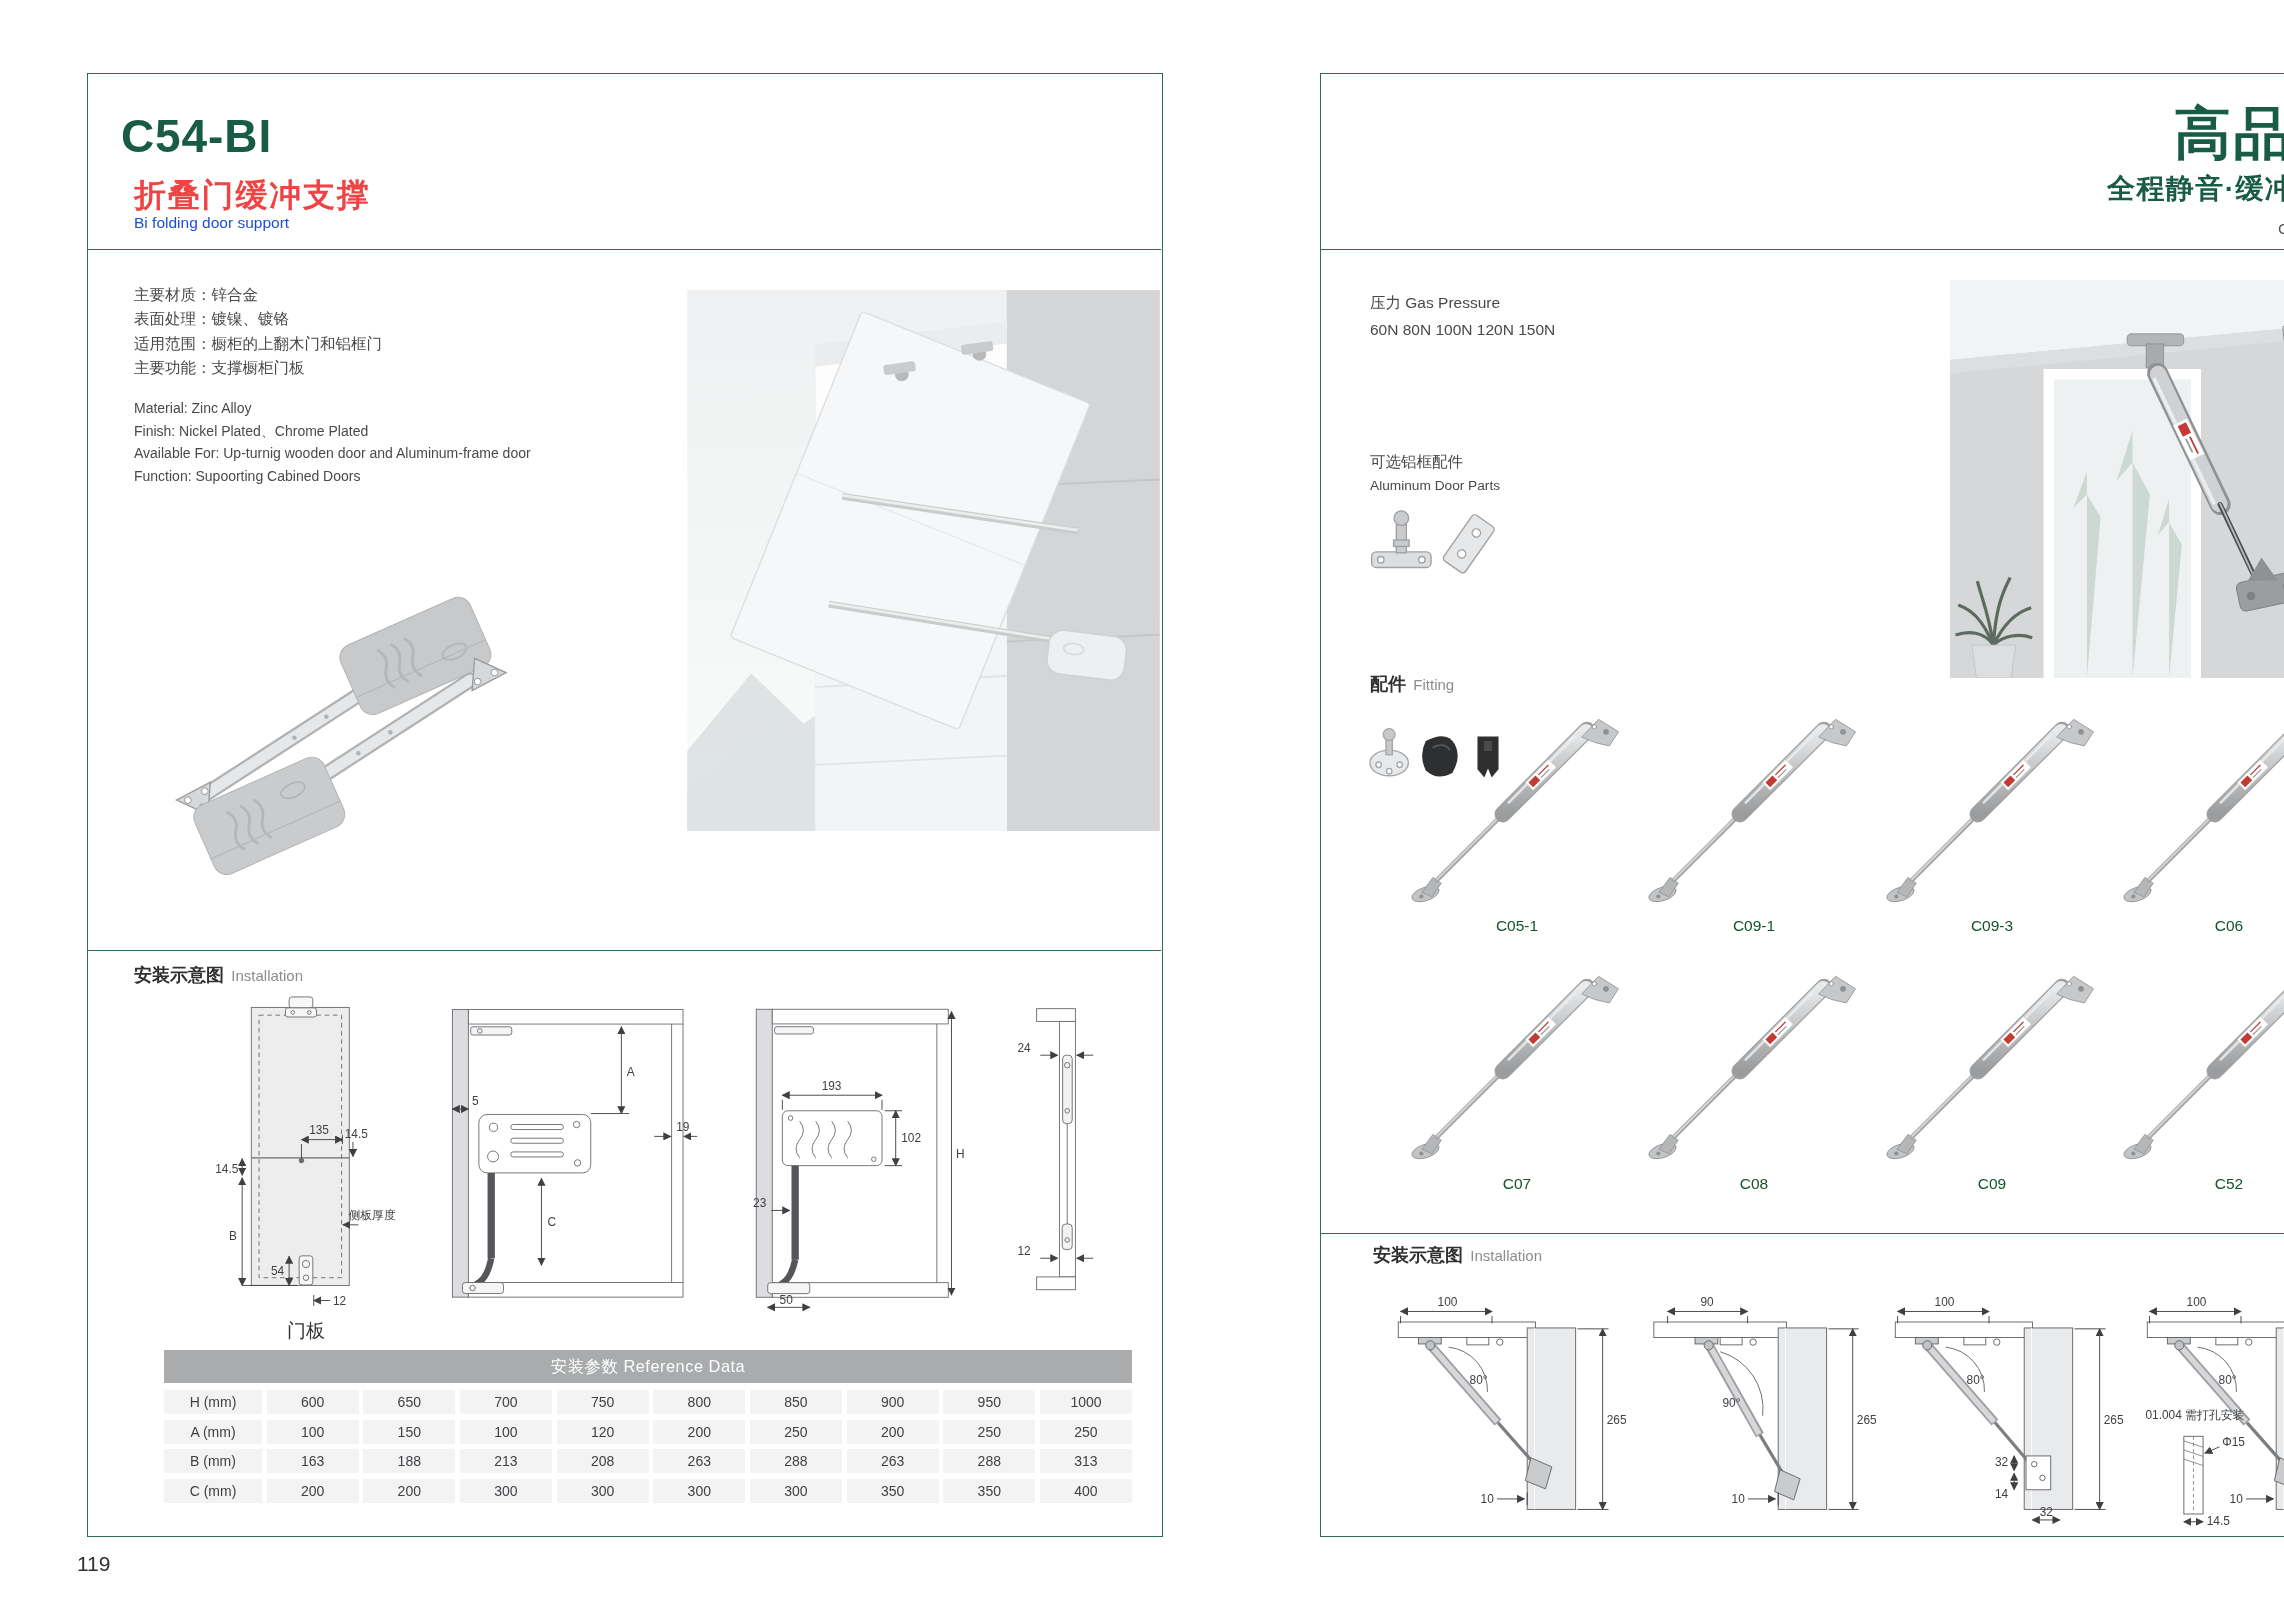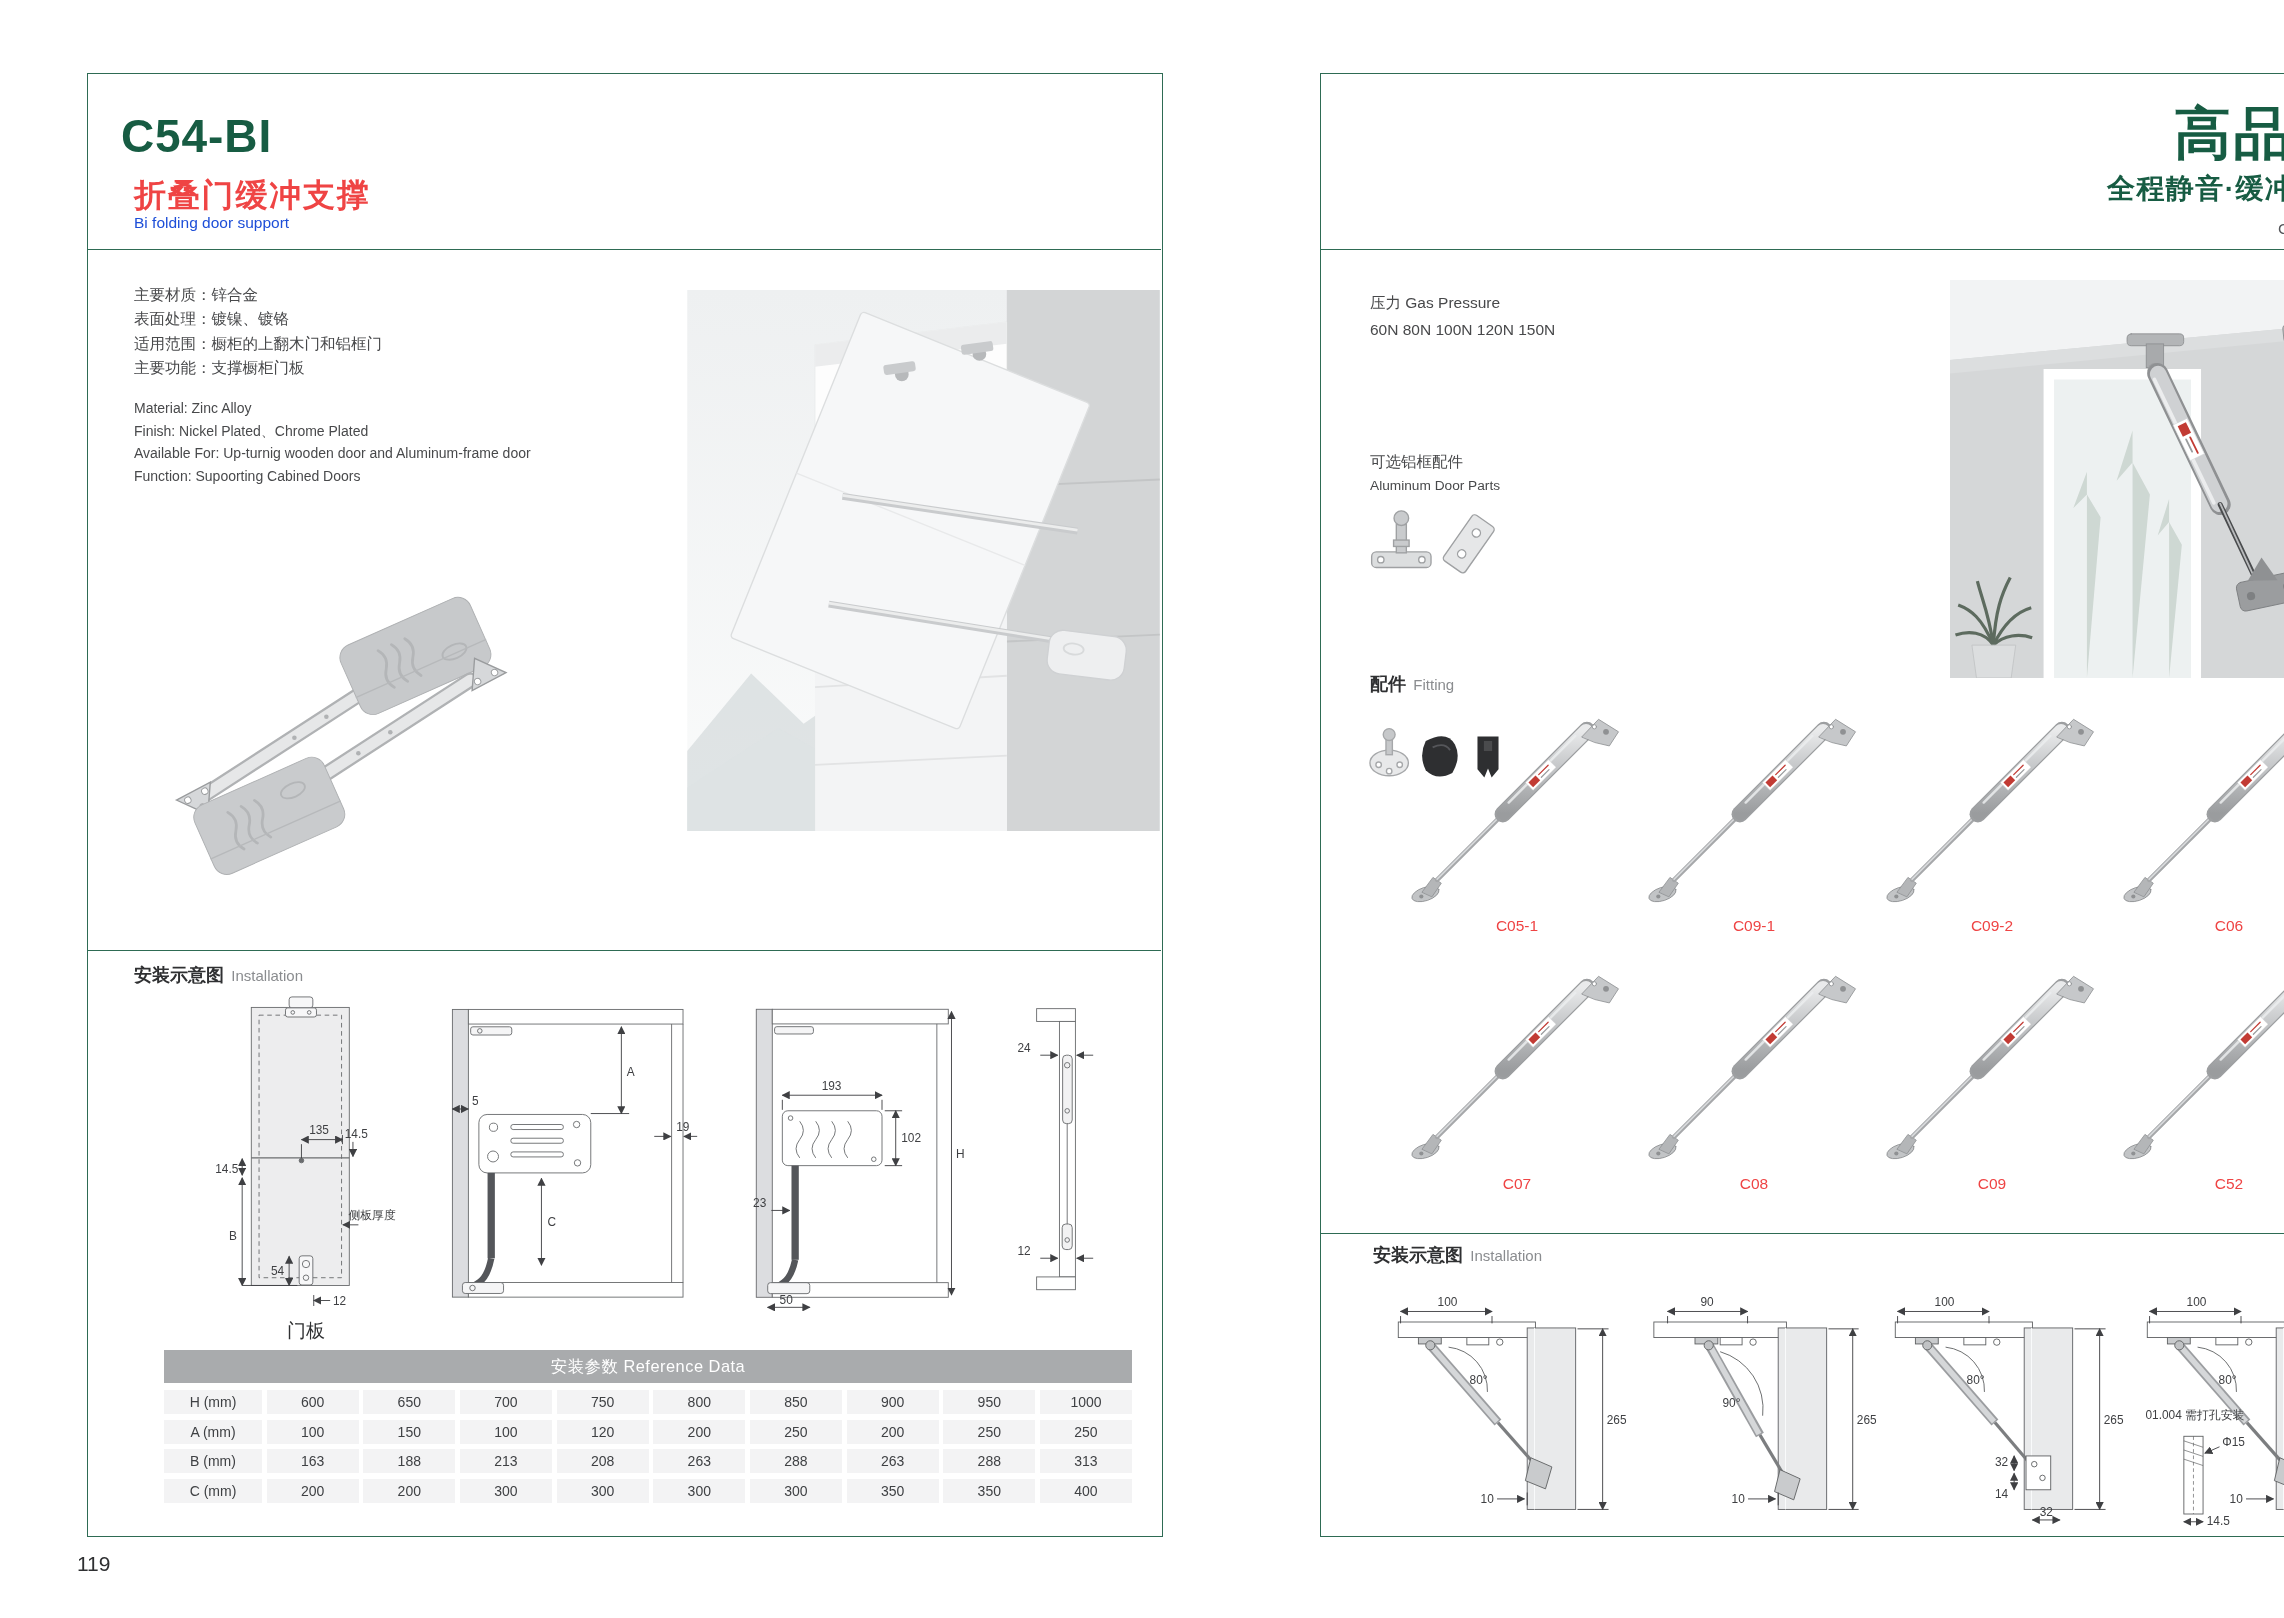--- a/index.html
+++ b/index.html
@@ -13,21 +13,21 @@
   .ten{font-size:15.5px;color:#1d4ed8}
   .spec div{font-size:15.5px;line-height:1.58;color:#48494b}
   .spec.en div{font-size:14px;line-height:1.62}
   .sechead-cn{font-size:18px;font-weight:bold;color:#2f3032}
   .sechead-en{font-size:15px;color:#8a8c8f;margin-left:7.3px}
   .big{font-size:57px;font-weight:bold;color:#175c43;letter-spacing:2.7px;line-height:1.05}
   .sub{font-size:28px;font-weight:bold;color:#175c43;letter-spacing:1.4px;margin-top:6.4px}
   .gasen{font-size:15.5px;color:#55565a;margin-top:12px}
   .ptext{font-size:15.5px;color:#48494b;line-height:1.6}
   .ptext.sm{font-size:13.7px}
-  .fitlabel{position:absolute;width:238px;text-align:center;font-size:15.5px;color:#ef4444}
+  .fitlabel{position:absolute;width:238px;text-align:center;font-size:15.5px;color:#14532d}
   .doorlabel{position:absolute;width:196px;text-align:center;font-size:19px;color:#2f3032}
   .pageno{position:absolute;font-size:21px;color:#2f3032}
   .reftable{position:absolute;left:164px;top:1350px;width:968px}
   .thead{height:33px;line-height:33px;background:#a9abad;color:#fff;text-align:center;
          font-size:16.4px;letter-spacing:0.5px;margin-bottom:7.3px}
   .tgrid{display:grid;grid-template-columns:98px repeat(9,1fr);gap:5.5px 4.6px}
   .cell{height:24px;display:flex;align-items:center;justify-content:center;
         background:#f3f3f4;font-size:14px;color:#3f4144}
   .dim line,.dim path{stroke:#3f4043;stroke-width:2;fill:none}
   .dim text{font-size:26px;fill:#3f4043;font-family:"Liberation Sans",sans-serif}
@@ -463,21 +463,21 @@
       <use href="#gspring"></use>
     </svg>
 <svg class="abs" style="left:1873px;top:706px" width="238" height="208" viewBox="0 0 560 500">
       <use href="#gspring"></use>
     </svg>
 <svg class="abs" style="left:2110px;top:706px" width="238" height="208" viewBox="0 0 560 500">
       <use href="#gspring"></use>
     </svg>
 <div class="fitlabel" style="left:1398px;top:917px">C05-1</div>
 <div class="fitlabel" style="left:1635px;top:917px">C09-1</div>
-<div class="fitlabel" style="left:1873px;top:917px">C09-2</div>
+<div class="fitlabel" style="left:1873px;top:917px">C09-3</div>
 <div class="fitlabel" style="left:2110px;top:917px">C06</div>
 
 <svg class="abs" style="left:1398px;top:963px" width="238" height="208" viewBox="0 0 560 500">
       <use href="#gspring"></use>
     </svg>
 <svg class="abs" style="left:1635px;top:963px" width="238" height="208" viewBox="0 0 560 500">
       <use href="#gspring"></use>
     </svg>
 <svg class="abs" style="left:1873px;top:963px" width="238" height="208" viewBox="0 0 560 500">
       <use href="#gspring"></use>

